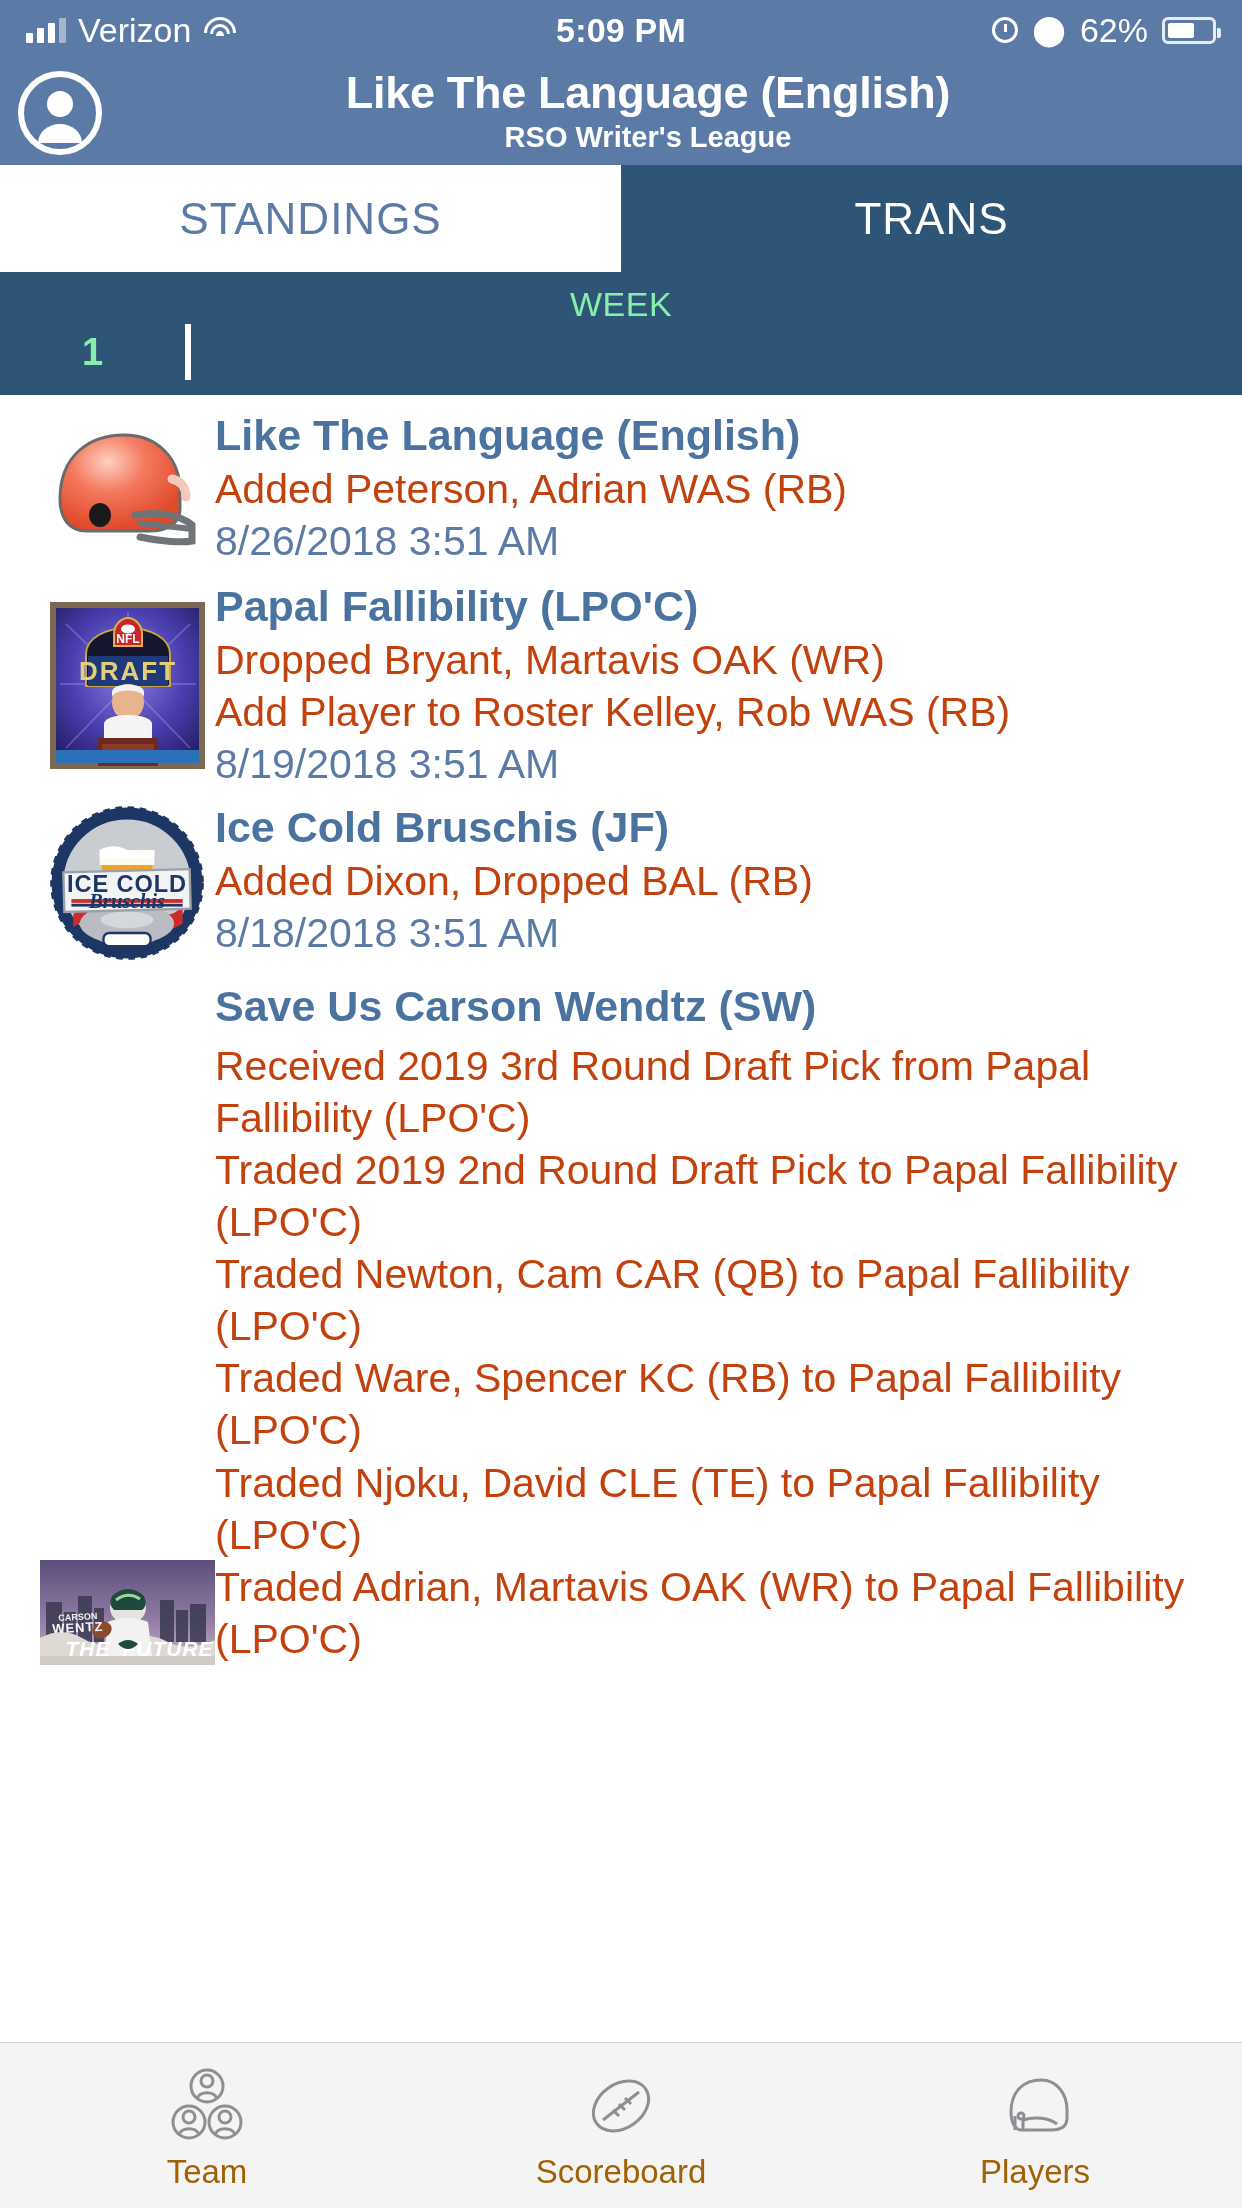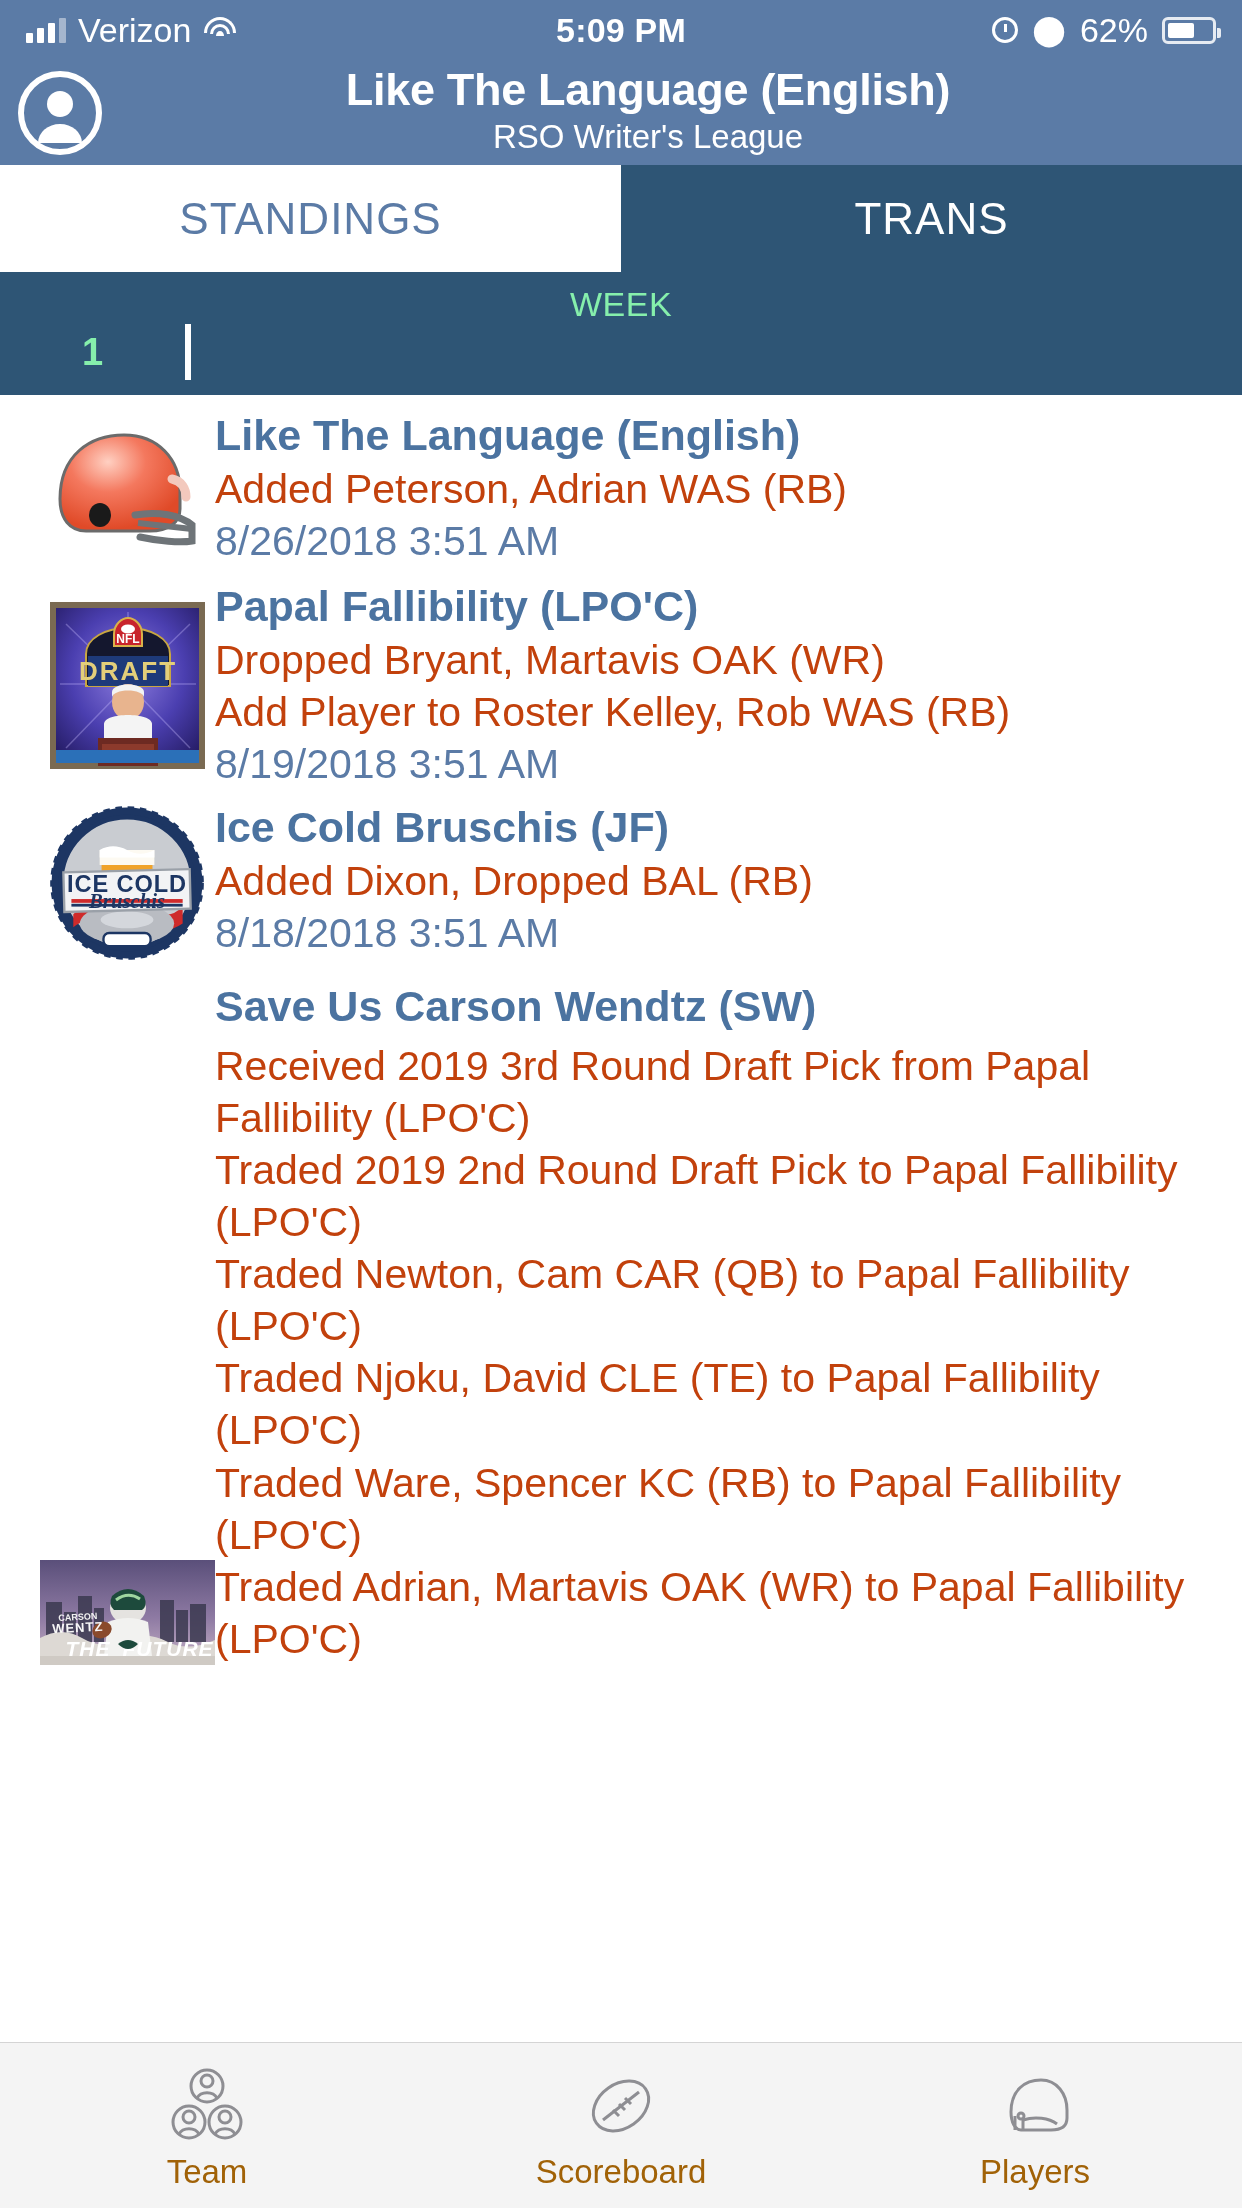--- a/index.html
+++ b/index.html
@@ -42,21 +42,21 @@
   .batt i{display:block;height:100%;width:62%;background:#fff;border-radius:2px;}
 
   
   .navbar {
     background:#5b7ba6; color:#fff; flex:0 0 105px;
     display:flex; align-items:center; padding:0 18px; position:relative;
   }
   .avatar-icon { width:84px;height:84px;flex:0 0 84px; }
   .nav-titles { flex:1; text-align:center; margin-left:-30px; }
   .nav-title { font-size:45px; font-weight:bold; line-height:1.04; letter-spacing:-.3px; }
-  .nav-sub { font-size:33px; font-weight:400; line-height:1.25; margin-top:2px; }
+  .nav-sub { font-size:29px; font-weight:700; line-height:1.25; margin-top:2px; }
 
   
   .seg { flex:0 0 110px; display:flex; background:#fff; border-bottom:3px solid #2e5575; }
   .seg-item {
     flex:1; display:flex; align-items:center; justify-content:center;
     font-size:44px; letter-spacing:1px; color:#5b7ba6; background:#fff;
   }
   .seg-item.active { background:#2e5575; color:#fff; }
 
   
@@ -273,22 +273,22 @@
           <text x="48" y="96" font-family="Liberation Sans, sans-serif" font-size="21" font-weight="bold" font-style="italic" fill="#ffffff" text-anchor="middle" letter-spacing="1">THE</text>
           <text x="128" y="96" font-family="Liberation Sans, sans-serif" font-size="21" font-weight="bold" font-style="italic" fill="#ffffff" text-anchor="middle" letter-spacing="1">FUTURE</text>
           <path d="M78 84 q10 -8 20 0 q-10 10 -20 0 z" fill="#1d4a3c"></path>
         </svg>
       </div>
       <div class="trans-body">
         <div class="team-name" style="margin-bottom:6px;">Save Us Carson Wendtz (SW)</div>
         <div class="trans-line">Received 2019 3rd Round Draft Pick from Papal Fallibility (LPO'C)</div>
         <div class="trans-line">Traded 2019 2nd Round Draft Pick to Papal Fallibility (LPO'C)</div>
         <div class="trans-line">Traded Newton, Cam CAR  (QB) to Papal Fallibility (LPO'C)</div>
+        <div class="trans-line">Traded Ware, Spencer KC   (RB) to Papal Fallibility (LPO'C)</div>
         <div class="trans-line">Traded Njoku, David CLE  (TE) to Papal Fallibility (LPO'C)</div>
-        <div class="trans-line">Traded Ware, Spencer KC   (RB) to Papal Fallibility (LPO'C)</div>
         <div class="trans-line">Traded Adrian, Martavis OAK  (WR) to Papal Fallibility (LPO'C)</div>
       </div>
     </div>
 
   </div>
 
   <div class="tabbar">
 
 
     <div class="tab">

